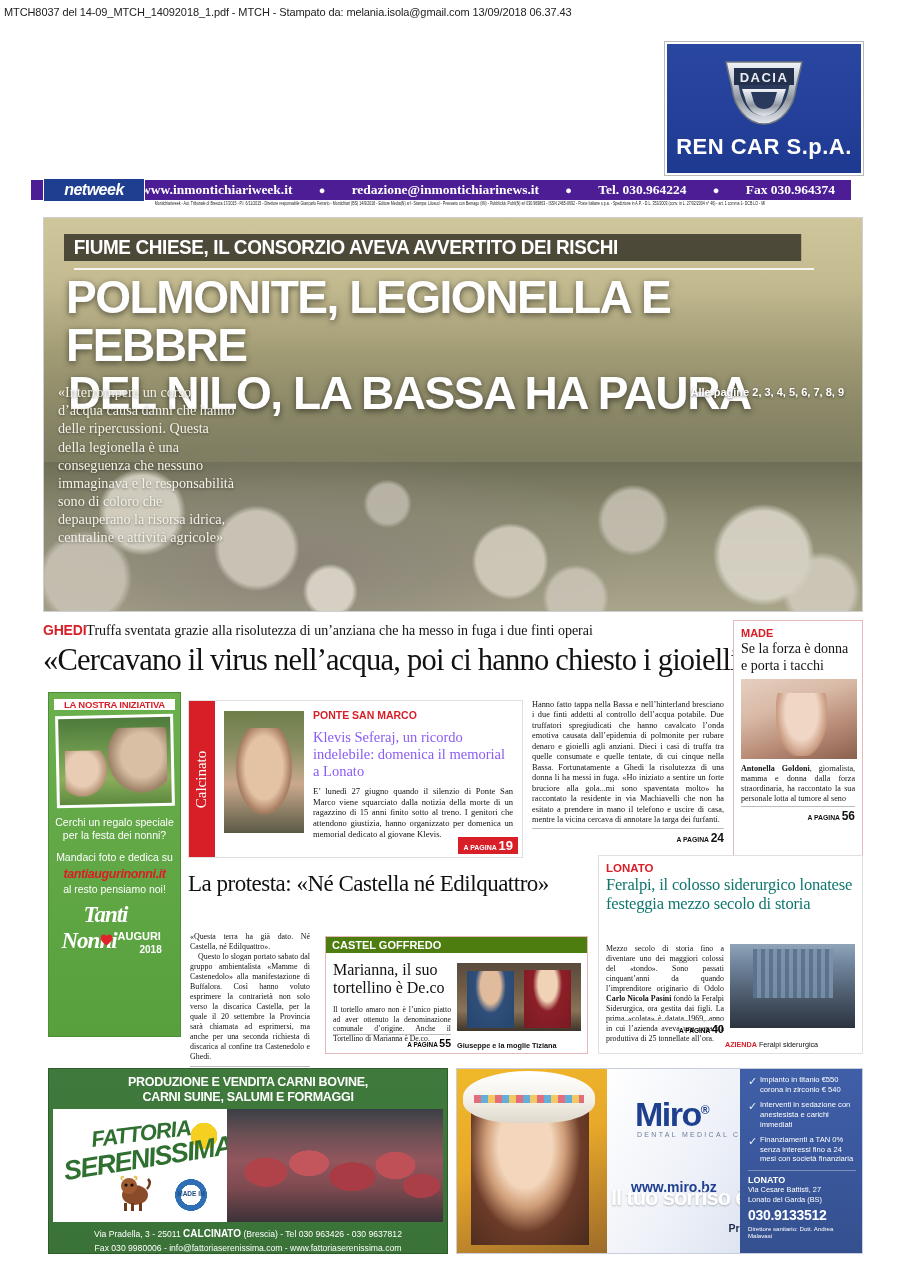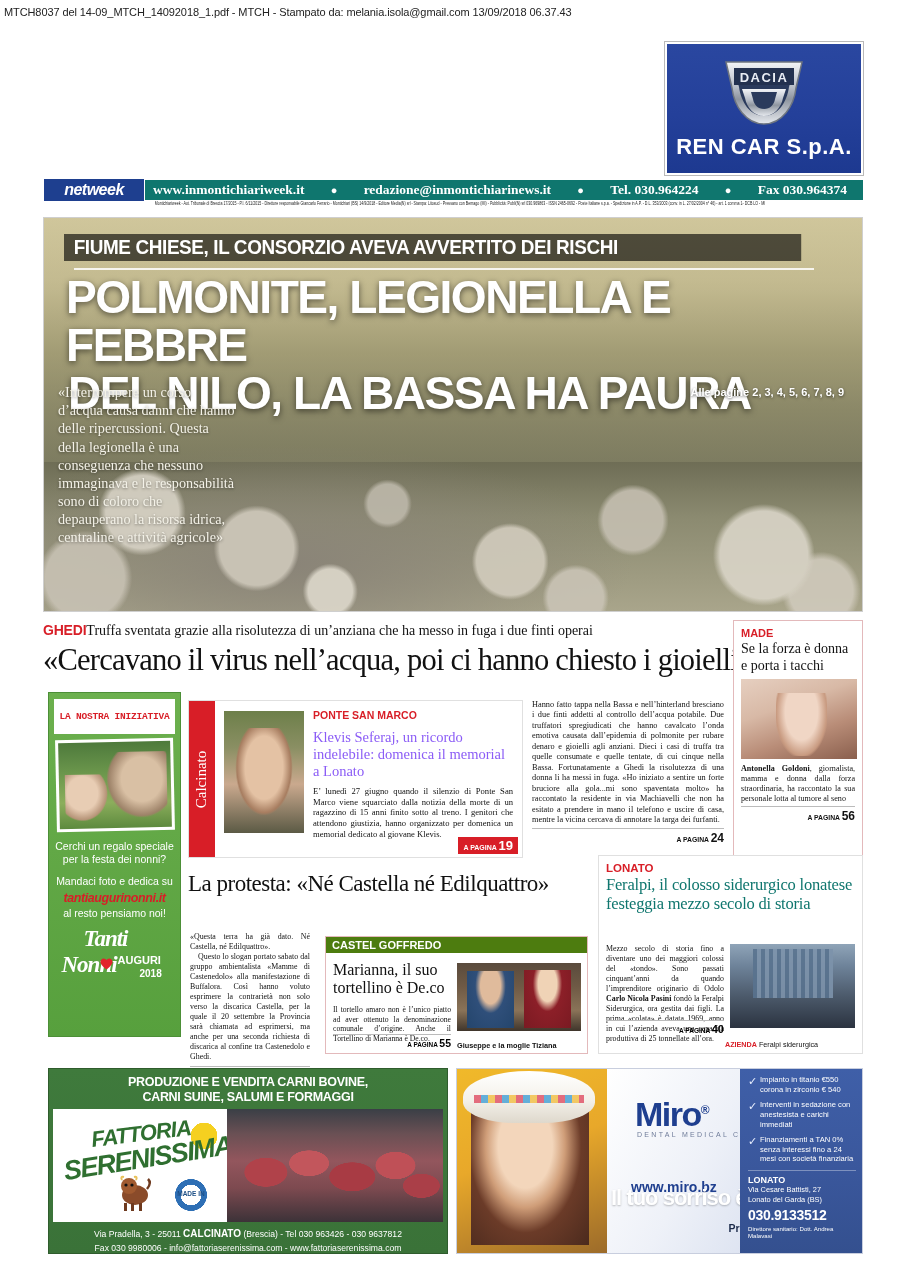--- a/index.html
+++ b/index.html
@@ -52,22 +52,22 @@
     display:flex; flex-direction:column; align-items:center; justify-content:center;
   }
   .dacia-logo { width:92px; height:72px; position:relative; }
   .dacia-name {
     font-family:"Liberation Sans", sans-serif; font-weight:700; font-size:22px;
     color:#fff; letter-spacing:0.5px; margin-top:4px;
   }
 
   
   .redbar {
-    position:absolute; left:43px; top:180px; width:820px; height:20px;
-    background:#0f766e; display:flex; align-items:center;
+    position:absolute; left:31px; top:180px; width:820px; height:20px;
+    background:#4c1d95; display:flex; align-items:center;
   }
   .netweek {
     position:absolute; left:43px; top:178px; width:102px; height:24px;
     background:#1e3f8f; color:#fff; display:flex; align-items:center; justify-content:center;
     font-family:"Liberation Sans",sans-serif; font-weight:700; font-size:16px;
     font-style:italic; letter-spacing:-0.5px; border:1px solid #fff;
   }
   .redbar-txt {
     margin-left:110px; width:700px; display:flex; align-items:center; justify-content:space-between;
     color:#fff; font-family:"Liberation Serif",serif; font-weight:700; font-size:13.5px;
@@ -169,22 +169,22 @@
   .apag { font-family:"Liberation Sans",sans-serif; font-weight:700; font-size:6.8px; color:#111; text-align:right; border-top:1px solid #bbb; margin-top:3px; padding-top:2px; }
   .apag .n { font-size:12px; }
 
   
   .iniz {
     position:absolute; left:48px; top:692px; width:133px; height:345px;
     background:linear-gradient(180deg,#6cb04e 0%,#62a846 45%,#57a03d 100%);
     border:1px solid #4c8f37; padding:6px 5px; text-align:center; color:#fff;
   }
   .iniz .tag {
-    background:#fff; color:#d81e27; font-family:Liberation Mono, monospace; font-weight:700;
-    font-size:9.5px; padding:12px 0; letter-spacing:-0.2px;
+    background:#fff; color:#d81e27; font-family:Liberation Sans, sans-serif; font-weight:700;
+    font-size:9.5px; padding:0 0; letter-spacing:-0.2px;
   }
   .iniz .ph {
     margin:5px auto 0; width:118px; height:92px; background:#fff; padding:3px;
     transform:rotate(-1.2deg);
   }
   .iniz .ph i {
     display:block; width:100%; height:100%;
     background:linear-gradient(180deg,#4e7a3c 0%,#6f9a4e 40%,#8cae5c 70%,#5d8a3e 100%);
     position:relative; overflow:hidden;
   }

